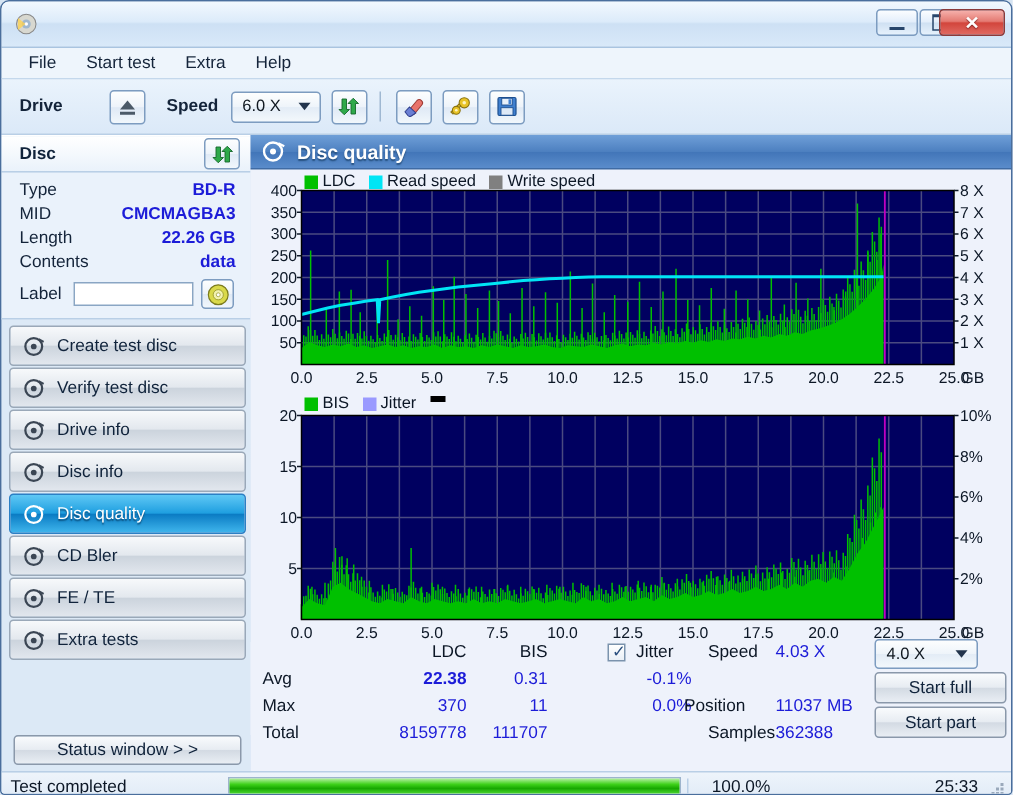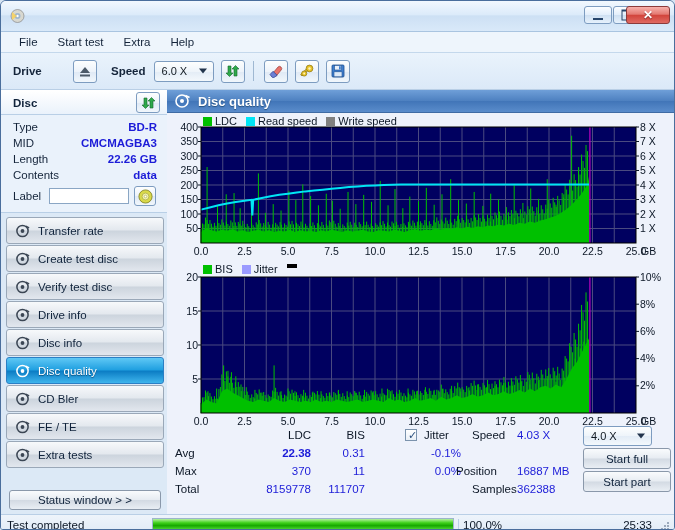--- a/index.html
+++ b/index.html
@@ -205,21 +205,21 @@
     display:flex;align-items:center;
   }
   #status-text{margin-left:6px;font-size:11.5px;color:#0c1726;width:145px;}
   #progress-wrap{
     position:relative;width:302px;height:13px;box-sizing:border-box;
     border:1px solid #9db4cc;background:#ffffff;
   }
   #progress-fill{
     height:100%;background:linear-gradient(180deg,#b4f0a0 0%,#3fd11a 35%,#17a800 60%,#56e03a 100%);
   }
-  #progress-pct{width:62px;text-align:left;font-size:11.5px;color:#0c1726;
+  #progress-pct{width:62px;text-align:center;font-size:11.5px;color:#0c1726;
                 border-left:1px solid #b9cfe6;margin-left:4px;padding-left:4px;}
   #elapsed{margin-left:auto;margin-right:22px;font-size:11.5px;color:#0c1726;}
   #grip{position:absolute;right:3px;bottom:2px;width:12px;height:12px;}
 </style>
 </head>
 <body>
 
 <div id="window">
 
   <div id="titlebar">
@@ -329,28 +329,20 @@
             <svg width="15" height="15" viewBox="0 0 15 15">
               <circle cx="7.5" cy="7.5" r="6.6" fill="#d9d94a" stroke="#7c7c1e" stroke-width="0.8"></circle>
               <circle cx="7.5" cy="7.5" r="3.4" fill="#f2f2b0" stroke="#9a9a2e" stroke-width="0.6"></circle>
               <circle cx="7.5" cy="7.5" r="1.3" fill="#ffffff" stroke="#9a9a2e" stroke-width="0.5"></circle>
             </svg>
           </div>
         </div>
       </div>
 
       <div id="navlist">
-          <div class="navbtn">
-            <svg class="nicon" viewBox="0 0 16 16">
-              <circle cx="8" cy="8" r="5.6" fill="none" stroke="#3b4654" stroke-width="1.5"></circle>
-              <circle cx="8" cy="8" r="1.9" fill="#3b4654"></circle>
-              <path d="M11.3 3.2 L14.6 4.9" stroke="#3b4654" stroke-width="1.4"></path>
-            </svg>
-            <span class="nlabel">Transfer rate</span>
-          </div>
           <div class="navbtn">
             <svg class="nicon" viewBox="0 0 16 16">
               <circle cx="8" cy="8" r="5.6" fill="none" stroke="#3b4654" stroke-width="1.5"></circle>
               <circle cx="8" cy="8" r="1.9" fill="#3b4654"></circle>
               <path d="M11.3 3.2 L14.6 4.9" stroke="#3b4654" stroke-width="1.4"></path>
             </svg>
             <span class="nlabel">Create test disc</span>
           </div>
           <div class="navbtn">
             <svg class="nicon" viewBox="0 0 16 16">
@@ -1231,21 +1223,21 @@
         <div class="stv" style="left:152px;top:19px;width:46px;">0.31</div>
         <div class="stv" style="left:152px;top:37px;width:46px;">11</div>
         <div class="stv" style="left:142px;top:55px;width:56px;">111707</div>
 
         <div class="stv" style="left:238px;top:19px;width:56px;">-0.1%</div>
         <div class="stv" style="left:238px;top:37px;width:56px;">0.0%</div>
 
         <div class="st" style="left:305px;top:1px;">Speed</div>
         <div class="stv" style="left:350px;top:1px;width:56px;text-align:left;">4.03 X</div>
         <div class="st" style="left:289px;top:37px;">Position</div>
-        <div class="stv" style="left:350px;top:37px;width:70px;text-align:left;">16887 MB</div>
+        <div class="stv" style="left:350px;top:37px;width:70px;text-align:left;">11037 MB</div>
         <div class="st" style="left:305px;top:55px;">Samples</div>
         <div class="stv" style="left:350px;top:55px;width:70px;text-align:left;">362388</div>
 
         <div class="combo" id="speed-combo2">
           <span>4.0 X</span>
           <span class="arrow"></span>
         </div>
         <div class="actionbtn" id="start-full-btn">
           <span>Start full</span>
         </div>

